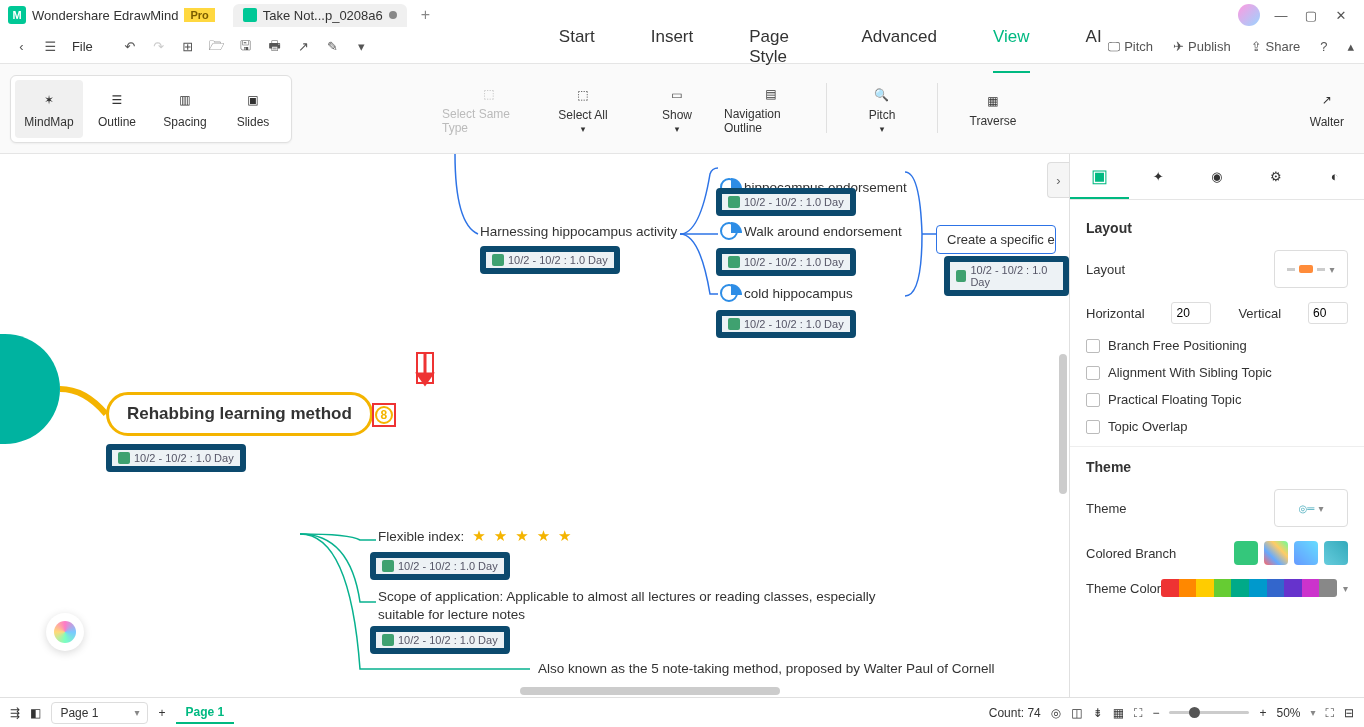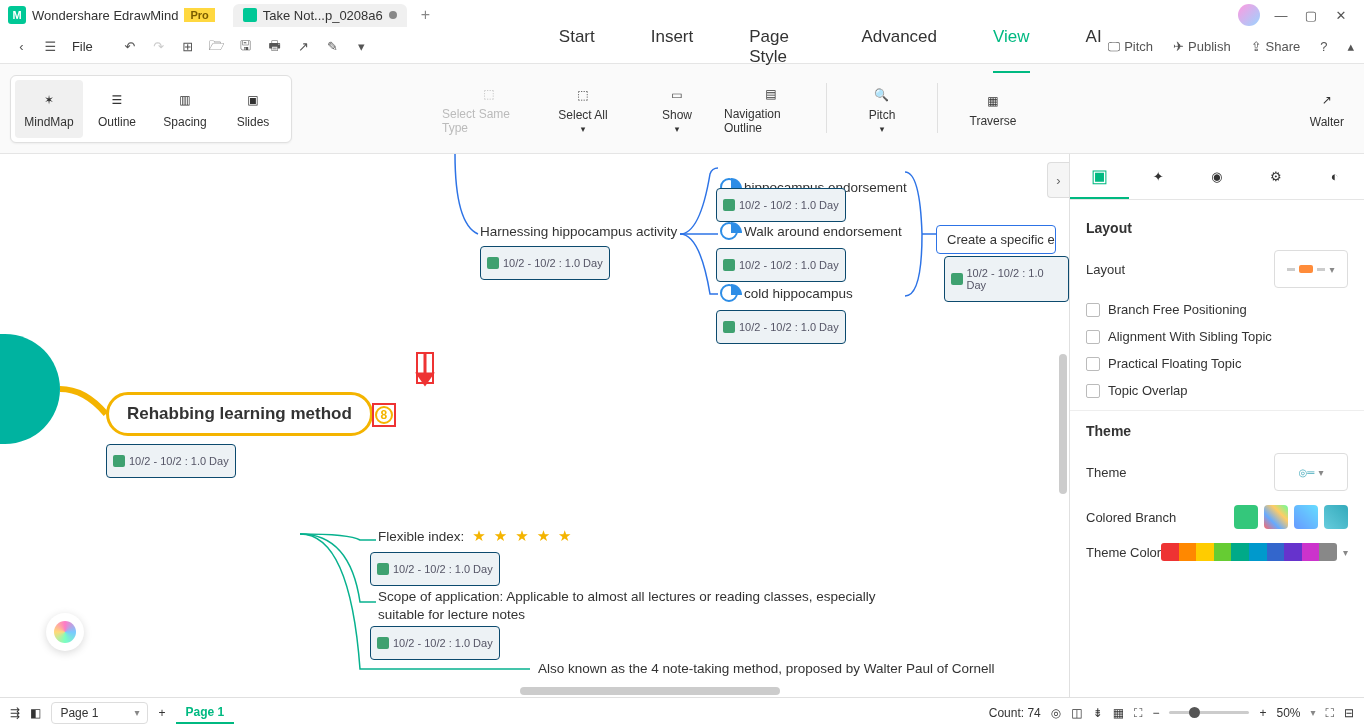--- a/index.html
+++ b/index.html
@@ -39,21 +39,21 @@
 .ribbon-btn.disabled { color: #bbb; }
 .ribbon .export { margin-left: auto; display: flex; flex-direction: column; align-items: center; font-size: 12px; gap: 4px; margin-right: 10px; }
 .ico { width: 22px; height: 22px; display: inline-flex; align-items: center; justify-content: center; }
 
 
 .canvas { position: absolute; top: 154px; left: 0; right: 295px; bottom: 30px; background: #fff; overflow: hidden; }
 .scroll-v { position: absolute; right: 2px; top: 200px; width: 8px; height: 140px; background: #ccc; border-radius: 4px; }
 .scroll-h { position: absolute; bottom: 2px; left: 520px; width: 260px; height: 8px; background: #ccc; border-radius: 4px; }
 
 
-.node-date { display: inline-flex; align-items: center; background: #edf2f5; border: 1px solid #0c4a6e; border-radius: 4px; padding: 10px 6px; font-size: 11px; color: #556; }
+.node-date { display: inline-flex; align-items: center; background: #edf2f5; border: 6px solid #0c4a6e; border-radius: 4px; padding: 2px 6px; font-size: 11px; color: #556; }
 .node-date .cal-ico { width: 12px; height: 12px; background: #3fa170; border-radius: 2px; margin-right: 4px; }
 .subnode { position: absolute; display: flex; align-items: center; gap: 6px; font-size: 13.5px; color: #333; }
 .subnode .pie { width: 18px; height: 18px; border-radius: 50%; border: 2px solid #2d8de6; position: relative; }
 .subnode .pie::after { content: ""; position: absolute; top: -2px; left: -2px; width: 22px; height: 22px; border-radius: 50%; background: conic-gradient(#2d8de6 0 25%, transparent 25%); }
 
 .central { position: absolute; left: 0; top: 180px; width: 60px; height: 110px; background: #00b3a0; border-radius: 0 60px 60px 0; }
 .main-topic { position: absolute; left: 106px; top: 238px; height: 44px; border: 3px solid #f4b400; border-radius: 22px; background: #fff; display: flex; align-items: center; padding: 0 18px; font-weight: bold; font-size: 17px; }
 .main-topic .collapse-box { position: absolute; right: -26px; top: 8px; width: 24px; height: 24px; border: 2px solid #e33; display: flex; align-items: center; justify-content: center; }
 .main-topic .collapse-box .circ { width: 18px; height: 18px; border: 2px solid #f4b400; border-radius: 50%; display: flex; align-items: center; justify-content: center; color: #f4b400; font-size: 12px; }
 .arrow-marker { position: absolute; left: 414px; top: 198px; color: #e33; font-size: 30px; font-weight: bold; }
@@ -304,21 +304,21 @@
       <span class="cal-ico"></span>
       <span>10/2 - 10/2 : 1.0 Day</span>
     </div>
 
   <div class="scope"><span>Scope of application: Applicable to almost all lectures or reading classes, especially suitable for lecture notes</span></div>
   <div class="node-date scope-date">
       <span class="cal-ico"></span>
       <span>10/2 - 10/2 : 1.0 Day</span>
     </div>
 
-  <div class="also-known"><span>Also known as the 4 note-taking method, proposed by Walter Paul of Cornell</span></div>
+  <div class="also-known"><span>Also known as the 5 note-taking method, proposed by Walter Paul of Cornell</span></div>
 
   <div class="scroll-v"></div>
   <div class="scroll-h"></div>
   <div class="assist-float">
       <div class="swirl"></div>
     </div>
 </div>
 
 <div class="rpanel-toggler">›</div>
 
@@ -343,20 +343,26 @@
   <div class="rp-body">
     <div class="rp-section-title">Layout</div>
     <div class="rp-row">
       <span>Layout</span>
       <div class="rp-layout-thumb">
         <span style="width:8px;height:3px;background:#ccc"></span>
         <span style="width:14px;height:8px;background:#ff8c3a;border-radius:2px"></span>
         <span style="width:8px;height:3px;background:#ccc"></span>
         <span style="font-size:10px;color:#888">▾</span>
       </div>
+    </div>
+    <div class="rp-row">
+      <span>Horizontal</span>
+      <input class="rp-num" value="20" style="">
+      <span>Vertical</span>
+      <input class="rp-num" value="60" style="">
     </div>
     <div class="rp-check">
         <span class="box"></span>
         <span>Branch Free Positioning</span>
       </div>
     <div class="rp-check">
         <span class="box"></span>
         <span>Alignment With Sibling Topic</span>
       </div>
     <div class="rp-check">

